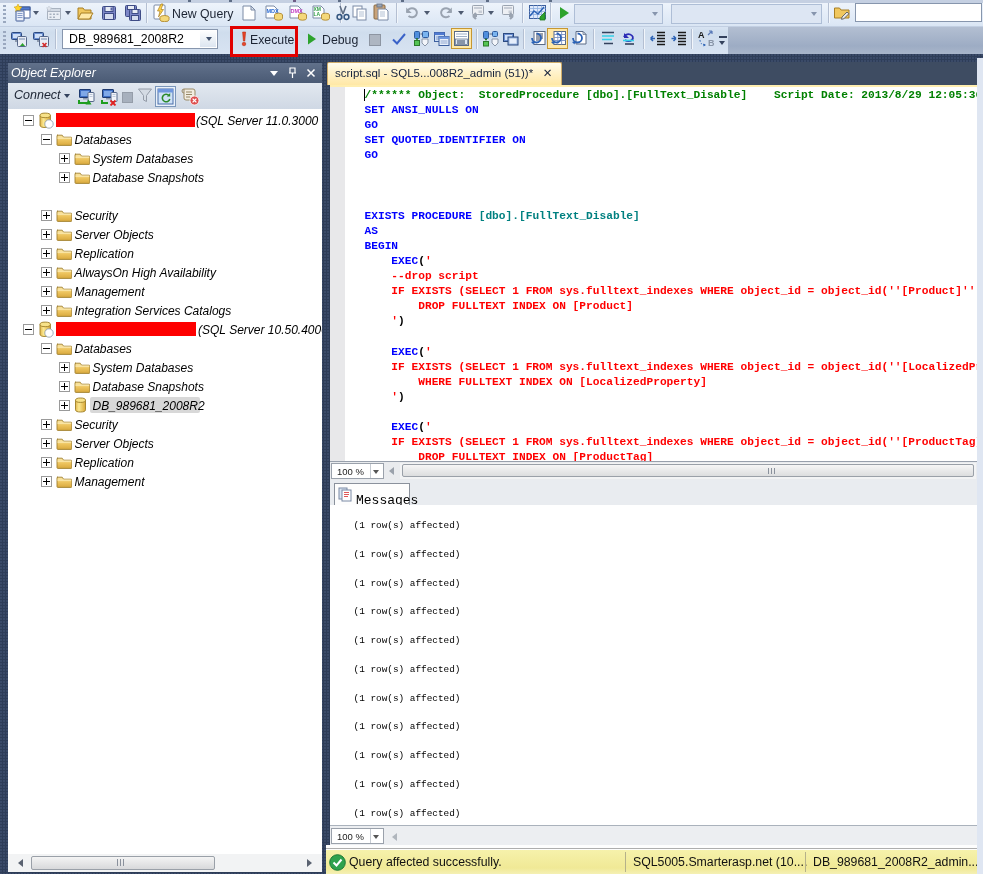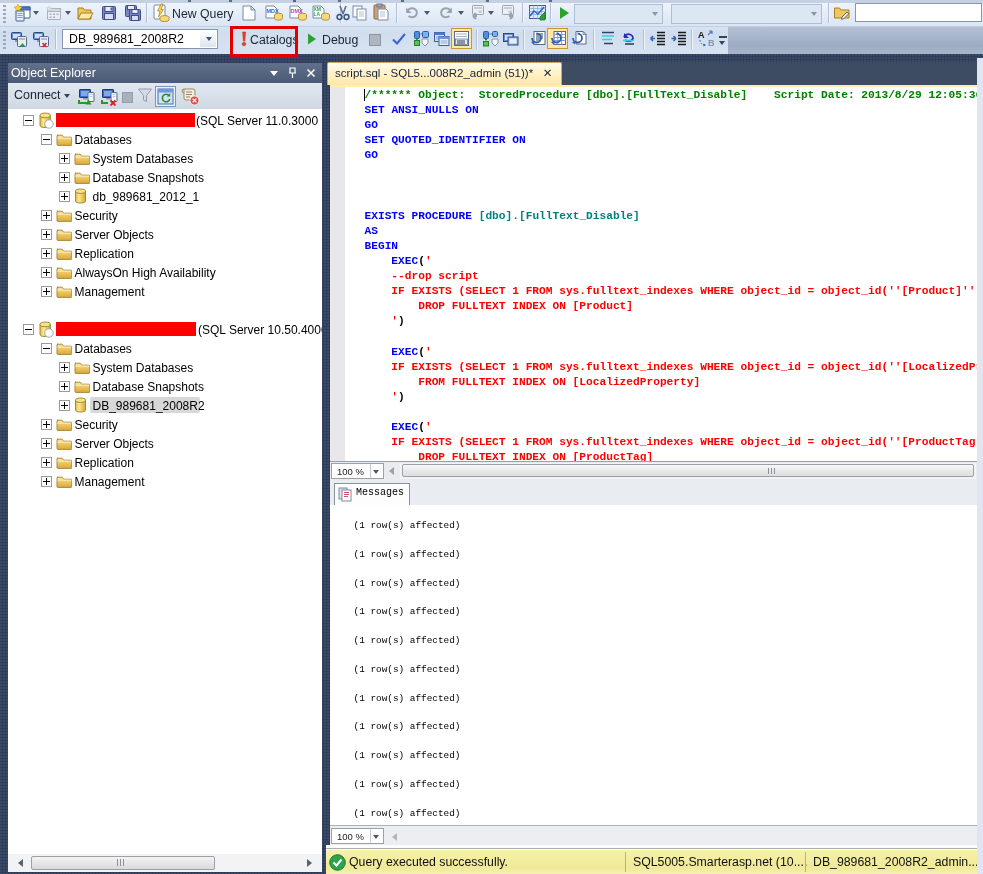--- a/index.html
+++ b/index.html
@@ -9,21 +9,21 @@
   .abs{position:absolute;}
   #tbar{left:0;top:0;width:983px;height:54px;
     background:linear-gradient(#f0f5fc,#dce7f5 45%,#cfdded 60%,#d8e3f2);}
   #tbar .rowdiv{position:absolute;left:0;top:26px;width:983px;height:1px;background:#c2cfe2;}
   .grip{position:absolute;width:3px;background:repeating-linear-gradient(#9aa8bf 0 2px,transparent 2px 4px);}
   .sep{position:absolute;width:1px;background:#b4bfd2;border-right:1px solid #f2f6fb;}
   .tbtxt{position:absolute;font-size:12.3px;color:#1c2433;white-space:nowrap;}
   .darr{position:absolute;width:0;height:0;border-left:3px solid transparent;border-right:3px solid transparent;border-top:4px solid #4e5a70;}
   .combo{position:absolute;height:18px;background:#dde6f3;border:1px solid #aebed6;}
   .combo .ca{position:absolute;right:4px;top:7px;width:0;height:0;border-left:3px solid transparent;border-right:3px solid transparent;border-top:4px solid #8795ad;}
-  #oe{left:8px;top:63px;width:314px;height:809px;background:#fff;}
+  #oe{left:8px;top:63px;width:314px;height:809px;background:#fff;font-style:italic;}
   #oetitle{left:0;top:0;width:314px;height:20px;background:linear-gradient(#61718b,#4a5a74);
      color:#fff;font-size:12.3px;line-height:20px;padding-left:3px;box-sizing:border-box;}
   #oetool{left:0;top:20px;width:314px;height:26px;background:linear-gradient(#e2e8f0,#cfd8e4);border-bottom:1px solid #c0c8d4;}
   .trow{position:absolute;height:19px;display:flex;align-items:center;font-size:12px;color:#000;white-space:nowrap;}
   .exp{position:absolute;width:9px;height:9px;background:#fff;border:1px solid #9a9a9a;}
   .exp i{position:absolute;left:1px;top:4px;width:7px;height:1px;background:#000;}
   .exp.plus b{position:absolute;left:4px;top:1px;width:1px;height:7px;background:#000;}
   .redbar{position:absolute;height:14px;background:#fe0000;}
   #tabbar{left:330px;top:62px;width:653px;height:23px;background:#3e4c62;}
   #tab1{left:327px;top:62px;width:235px;height:23px;border-radius:2px 2px 0 0;
@@ -218,21 +218,21 @@
   <div class="sep" style="left:55px;top:29px;height:20px;"></div>
   <div class="abs" style="left:62px;top:29px;width:156px;height:20px;background:#fff;border:1px solid #8796ad;box-sizing:border-box;">
      <span style="position:absolute;left:6px;top:2px;font-size:12.3px;color:#000;">DB_989681_2008R2</span>
      <span style="position:absolute;right:1px;top:1px;width:16px;height:16px;background:linear-gradient(#fdfefe,#dce5f0);"></span>
      <span style="position:absolute;right:5px;top:7px;width:0;height:0;border-left:3.5px solid transparent;border-right:3.5px solid transparent;border-top:4px solid #42536e;"></span>
   </div>
   <svg class="abs" style="left:240px;top:31px;" width="8" height="16" viewBox="0 0 8 16">
       <path d="M2.6 1 h3 l-0.8 9 h-1.4 z" fill="#e8442a" stroke="#b22000" stroke-width="0.5"></path>
       <circle cx="4" cy="13" r="1.8" fill="#e8442a" stroke="#b22000" stroke-width="0.5"></circle>
     </svg>
-  <div class="tbtxt" style="left:250px;top:33px;">Catalogs</div>
+  <div class="tbtxt" style="left:250px;top:33px;">Execute</div>
   <svg class="abs" style="left:305px;top:32px;" width="14" height="14" viewBox="0 0 14 14">
       <path d="M3 1.5 l8 5.5 -8 5.5 z" fill="#2da32d"></path>
     </svg>
   <div class="tbtxt" style="left:322px;top:33px;">Debug</div>
   <div class="abs" style="left:369px;top:34px;width:10px;height:10px;background:#aeb6c2;border:1px solid #8d95a2;"></div>
   <svg class="abs" style="left:391px;top:31px;" width="16" height="16" viewBox="0 0 16 16">
       <path d="M2 8.5 l4 4 L14 3" fill="none" stroke="#3a62c8" stroke-width="2"></path>
     </svg>
   <svg class="abs" style="left:413px;top:30px;" width="17" height="17" viewBox="0 0 17 17">
       <rect x="1.5" y="1.5" width="5" height="7" rx="1" fill="#4f8edd" stroke="#2c5a9e"></rect>
@@ -426,31 +426,20 @@
         <span class="exp plus" style="left:51px;top:4px;">
           <i></i>
           <b></b>
         </span>
         <svg class="abs" style="left:66.0px;top:3px;" width="16" height="13" viewBox="0 0 16 13">
           <path d="M1 2.2 h5.2 l1.4 2 h7.4 a0.8 0.8 0 0 1 0.8 0.8 v6.6 a0.8 0.8 0 0 1 -0.8 0.8 h-13.2 a0.8 0.8 0 0 1 -0.8-0.8 v-8.6 a0.8 0.8 0 0 1 0.8-0.8 z" fill="url(#gfold)" stroke="#a0802f" stroke-width="0.9"></path>
           <path d="M1.4 4.6 h13.8 v1 h-13.8 z" fill="#fdf0c0"></path>
         </svg>
         <span class="abs" style="left:84.5px;top:3px;">Database Snapshots</span>
       </div>
-<div class="trow" style="left:0;top:78.4px;width:314px;">
-        <span class="exp plus" style="left:51px;top:4px;">
-          <i></i>
-          <b></b>
-        </span>
-        <svg class="abs" style="left:66.0px;top:1px;" width="13" height="16" viewBox="0 0 13 16">
-          <path d="M1.5 3.2 v9.6 a5 2.2 0 0 0 10 0 v-9.6 z" fill="url(#gcyl)" stroke="#9d7d26" stroke-width="0.9"></path>
-          <ellipse cx="6.5" cy="3.2" rx="5" ry="2.2" fill="#f7e289" stroke="#9d7d26" stroke-width="0.9"></ellipse>
-        </svg>
-        <span class="abs" style="left:84.5px;top:3px;">db_989681_2012_1</span>
-      </div>
 <div class="trow" style="left:0;top:97.4px;width:314px;">
         <span class="exp plus" style="left:33px;top:4px;">
           <i></i>
           <b></b>
         </span>
         <svg class="abs" style="left:48.0px;top:3px;" width="16" height="13" viewBox="0 0 16 13">
           <path d="M1 2.2 h5.2 l1.4 2 h7.4 a0.8 0.8 0 0 1 0.8 0.8 v6.6 a0.8 0.8 0 0 1 -0.8 0.8 h-13.2 a0.8 0.8 0 0 1 -0.8-0.8 v-8.6 a0.8 0.8 0 0 1 0.8-0.8 z" fill="url(#gfold)" stroke="#a0802f" stroke-width="0.9"></path>
           <path d="M1.4 4.6 h13.8 v1 h-13.8 z" fill="#fdf0c0"></path>
         </svg>
         <span class="abs" style="left:66.5px;top:3px;">Security</span>
@@ -491,20 +480,31 @@
 <div class="trow" style="left:0;top:173.4px;width:314px;">
         <span class="exp plus" style="left:33px;top:4px;">
           <i></i>
           <b></b>
         </span>
         <svg class="abs" style="left:48.0px;top:3px;" width="16" height="13" viewBox="0 0 16 13">
           <path d="M1 2.2 h5.2 l1.4 2 h7.4 a0.8 0.8 0 0 1 0.8 0.8 v6.6 a0.8 0.8 0 0 1 -0.8 0.8 h-13.2 a0.8 0.8 0 0 1 -0.8-0.8 v-8.6 a0.8 0.8 0 0 1 0.8-0.8 z" fill="url(#gfold)" stroke="#a0802f" stroke-width="0.9"></path>
           <path d="M1.4 4.6 h13.8 v1 h-13.8 z" fill="#fdf0c0"></path>
         </svg>
         <span class="abs" style="left:66.5px;top:3px;">Management</span>
+      </div>
+<div class="trow" style="left:0;top:192.4px;width:314px;">
+        <span class="exp plus" style="left:33px;top:4px;">
+          <i></i>
+          <b></b>
+        </span>
+        <svg class="abs" style="left:48.0px;top:3px;" width="16" height="13" viewBox="0 0 16 13">
+          <path d="M1 2.2 h5.2 l1.4 2 h7.4 a0.8 0.8 0 0 1 0.8 0.8 v6.6 a0.8 0.8 0 0 1 -0.8 0.8 h-13.2 a0.8 0.8 0 0 1 -0.8-0.8 v-8.6 a0.8 0.8 0 0 1 0.8-0.8 z" fill="url(#gfold)" stroke="#a0802f" stroke-width="0.9"></path>
+          <path d="M1.4 4.6 h13.8 v1 h-13.8 z" fill="#fdf0c0"></path>
+        </svg>
+        <span class="abs" style="left:66.5px;top:3px;">Integration Services Catalogs</span>
       </div>
 <div class="trow" style="left:0;top:211.4px;width:314px;">
         <span class="exp" style="left:15px;top:4px;">
           <i></i>
         </span>
         <svg class="abs" style="left:30.0px;top:1px;" width="16" height="17" viewBox="0 0 16 17">
           <path d="M2 3.4 v9.8 a5.2 2.3 0 0 0 10.4 0 v-9.8 z" fill="url(#gcyl)" stroke="#9d7d26" stroke-width="0.9"></path>
           <ellipse cx="7.2" cy="3.4" rx="5.2" ry="2.3" fill="#f7e289" stroke="#9d7d26" stroke-width="0.9"></ellipse>
           <circle cx="11" cy="12" r="4.2" fill="#fefefe" stroke="#8899aa" stroke-width="0.8"></circle>
         </svg>
@@ -624,21 +624,21 @@
 <span class="kw">AS</span>
 <span class="kw">BEGIN</span>
     <span class="kw">EXEC</span>(<span class="st">'</span>
 <span class="st">    --drop script</span>
 <span class="st">    IF EXISTS (SELECT 1 FROM sys.fulltext_indexes WHERE object_id = object_id(''[Product]''))</span>
 <span class="st">        DROP FULLTEXT INDEX ON [Product]</span>
 <span class="st">    '</span>)
 
     <span class="kw">EXEC</span>(<span class="st">'</span>
 <span class="st">    IF EXISTS (SELECT 1 FROM sys.fulltext_indexes WHERE object_id = object_id(''[LocalizedProperty]''))</span>
-<span class="st">        FROM FULLTEXT INDEX ON [LocalizedProperty]</span>
+<span class="st">        WHERE FULLTEXT INDEX ON [LocalizedProperty]</span>
 <span class="st">    '</span>)
 
     <span class="kw">EXEC</span>(<span class="st">'</span>
 <span class="st">    IF EXISTS (SELECT 1 FROM sys.fulltext_indexes WHERE object_id = object_id(''[ProductTag]''))</span>
 <span class="st">        DROP FULLTEXT INDEX ON [ProductTag]</span></pre>
 </div>
 <div class="abs" id="esb">
   <div class="zoombox" style="left:1px;top:1px;">100 %<span class="zd"></span><span class="za"></span></div>
   <span style="position:absolute;left:59px;top:5px;width:0;height:0;border-top:4px solid transparent;border-bottom:4px solid transparent;border-right:5px solid #9aa1ab;"></span>
   <div style="position:absolute;left:70px;top:1px;width:576px;height:16px;background:#f2f3f4;">
@@ -646,21 +646,21 @@
     <span style="position:absolute;left:368px;top:4.5px;width:9px;height:6px;background:repeating-linear-gradient(90deg,#8a919c 0 1px,transparent 1px 3px);"></span>
   </div>
 </div>
 <div class="abs" id="mtabs">
   <div id="mtab"></div>
   <svg class="abs" style="left:8px;top:7px;" width="15" height="15" viewBox="0 0 15 15">
       <rect x="1" y="1" width="8" height="11" fill="#dce6f2" stroke="#7b8aa5"></rect>
       <rect x="4" y="3" width="9" height="11" fill="#fff" stroke="#7b8aa5"></rect>
       <path d="M6 5.5 h5 M6 7.5 h5 M6 9.5 h4" stroke="#d44" stroke-width="0.9"></path>
     </svg>
-  <span class="abs" style="left:26px;top:7px;font-family:'Liberation Mono',monospace;font-size:10px;color:#000;">Messages</span>
+  <span class="abs" style="left:26px;top:13px;font-family:'Liberation Mono',monospace;font-size:13px;color:#000;">Messages</span>
 </div>
 <div class="abs" id="messages">
     <pre id="msgpre">(1 row(s) affected)
 
 (1 row(s) affected)
 
 (1 row(s) affected)
 
 (1 row(s) affected)
 
@@ -683,19 +683,19 @@
   <span style="position:absolute;left:62px;top:7px;width:0;height:0;border-top:4px solid transparent;border-bottom:4px solid transparent;border-right:5px solid #b0b6bd;"></span>
 </div>
 <div class="abs" id="sdiv">
     <i></i>
   </div>
 <div class="abs" id="sbar">
   <svg class="abs" style="left:3px;top:4px;" width="17" height="17" viewBox="0 0 17 17">
       <circle cx="8.5" cy="8.5" r="7.8" fill="#2fa24d" stroke="#1d7a35"></circle>
       <path d="M4.5 8.5 l3 3 5-6" fill="none" stroke="#fff" stroke-width="2"></path>
     </svg>
-  <span class="abs" style="left:23px;top:5px;font-size:12.3px;color:#111;">Query executed successfully.</span>
+  <span class="abs" style="left:23px;top:5px;font-size:12.3px;color:#111;">Query affected successfully.</span>
   <span class="abs" style="left:299px;top:2px;width:1px;height:20px;background:#b5b18a;"></span>
   <span class="abs" style="left:307px;top:5px;font-size:12.3px;color:#111;">SQL5005.Smarterasp.net (10....</span>
   <span class="abs" style="left:479px;top:2px;width:1px;height:20px;background:#b5b18a;"></span>
   <span class="abs" style="left:487px;top:5px;font-size:12.3px;color:#111;">DB_989681_2008R2_admin...</span>
 </div>
 <div class="abs" id="rstrip"></div>
 
 </body></html>

